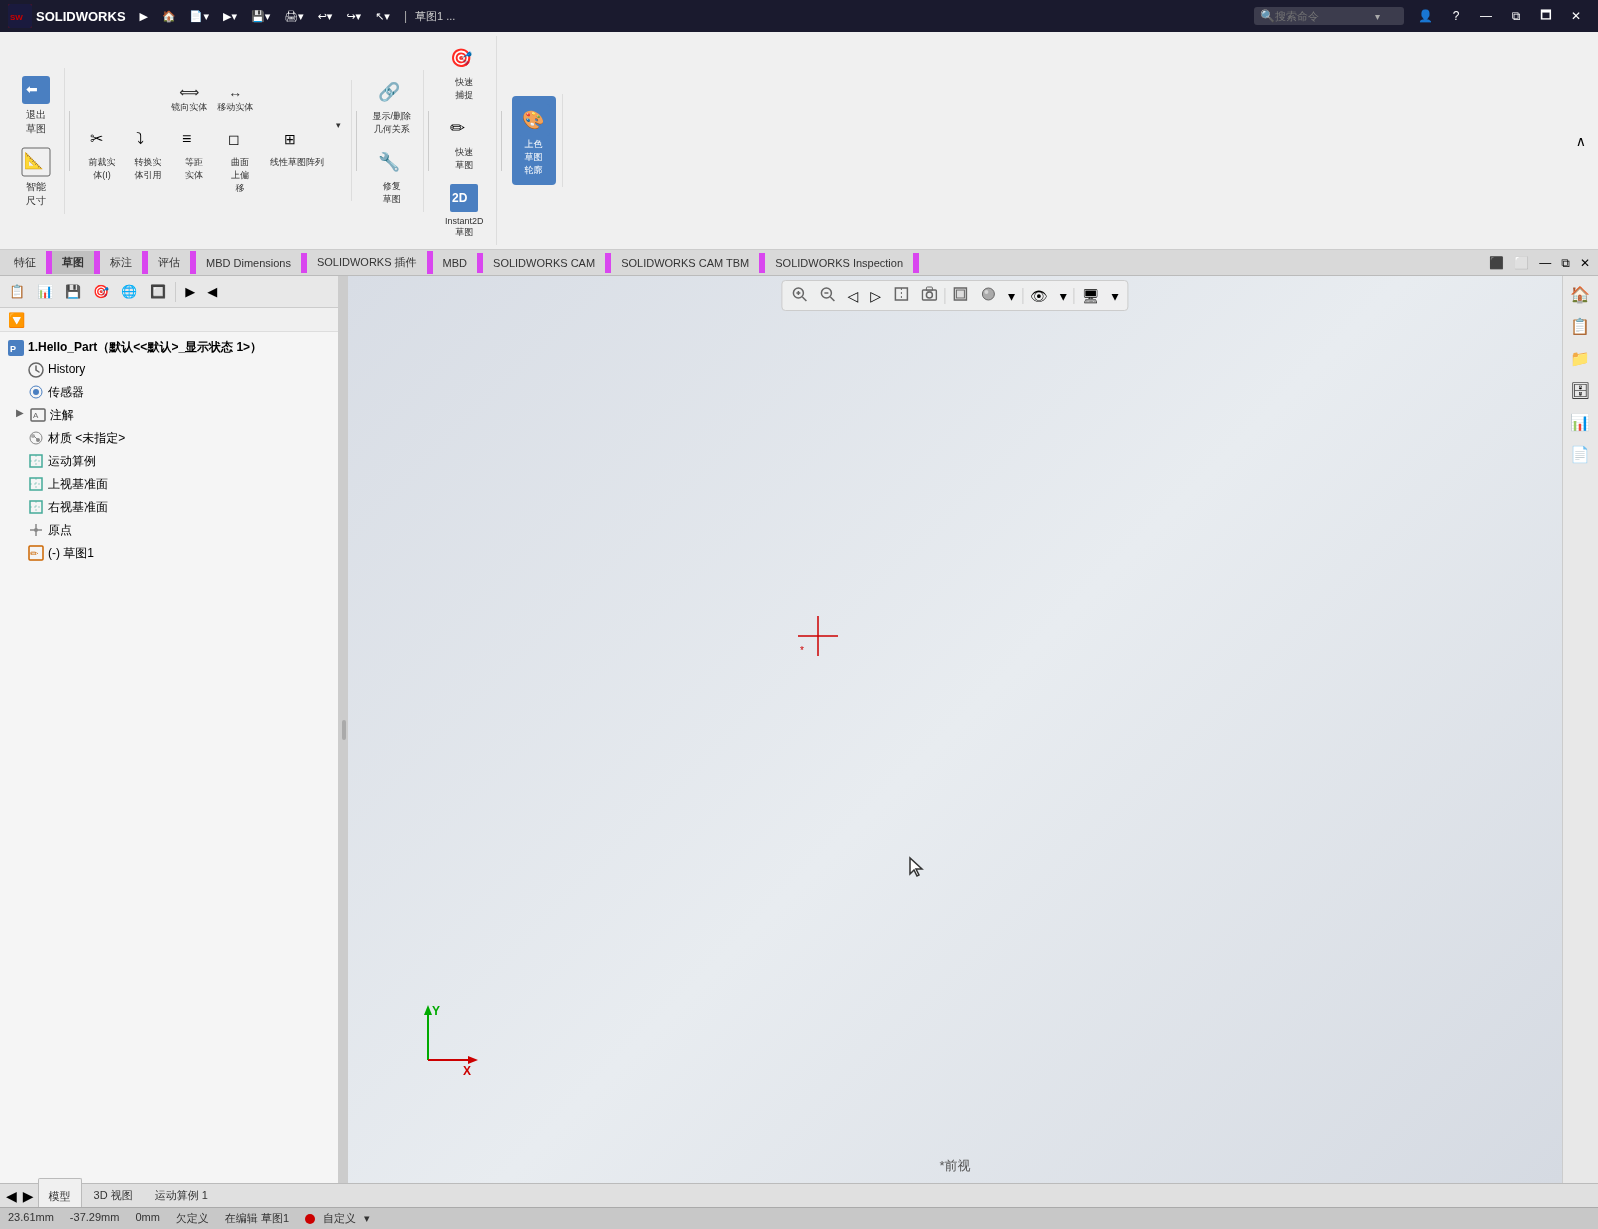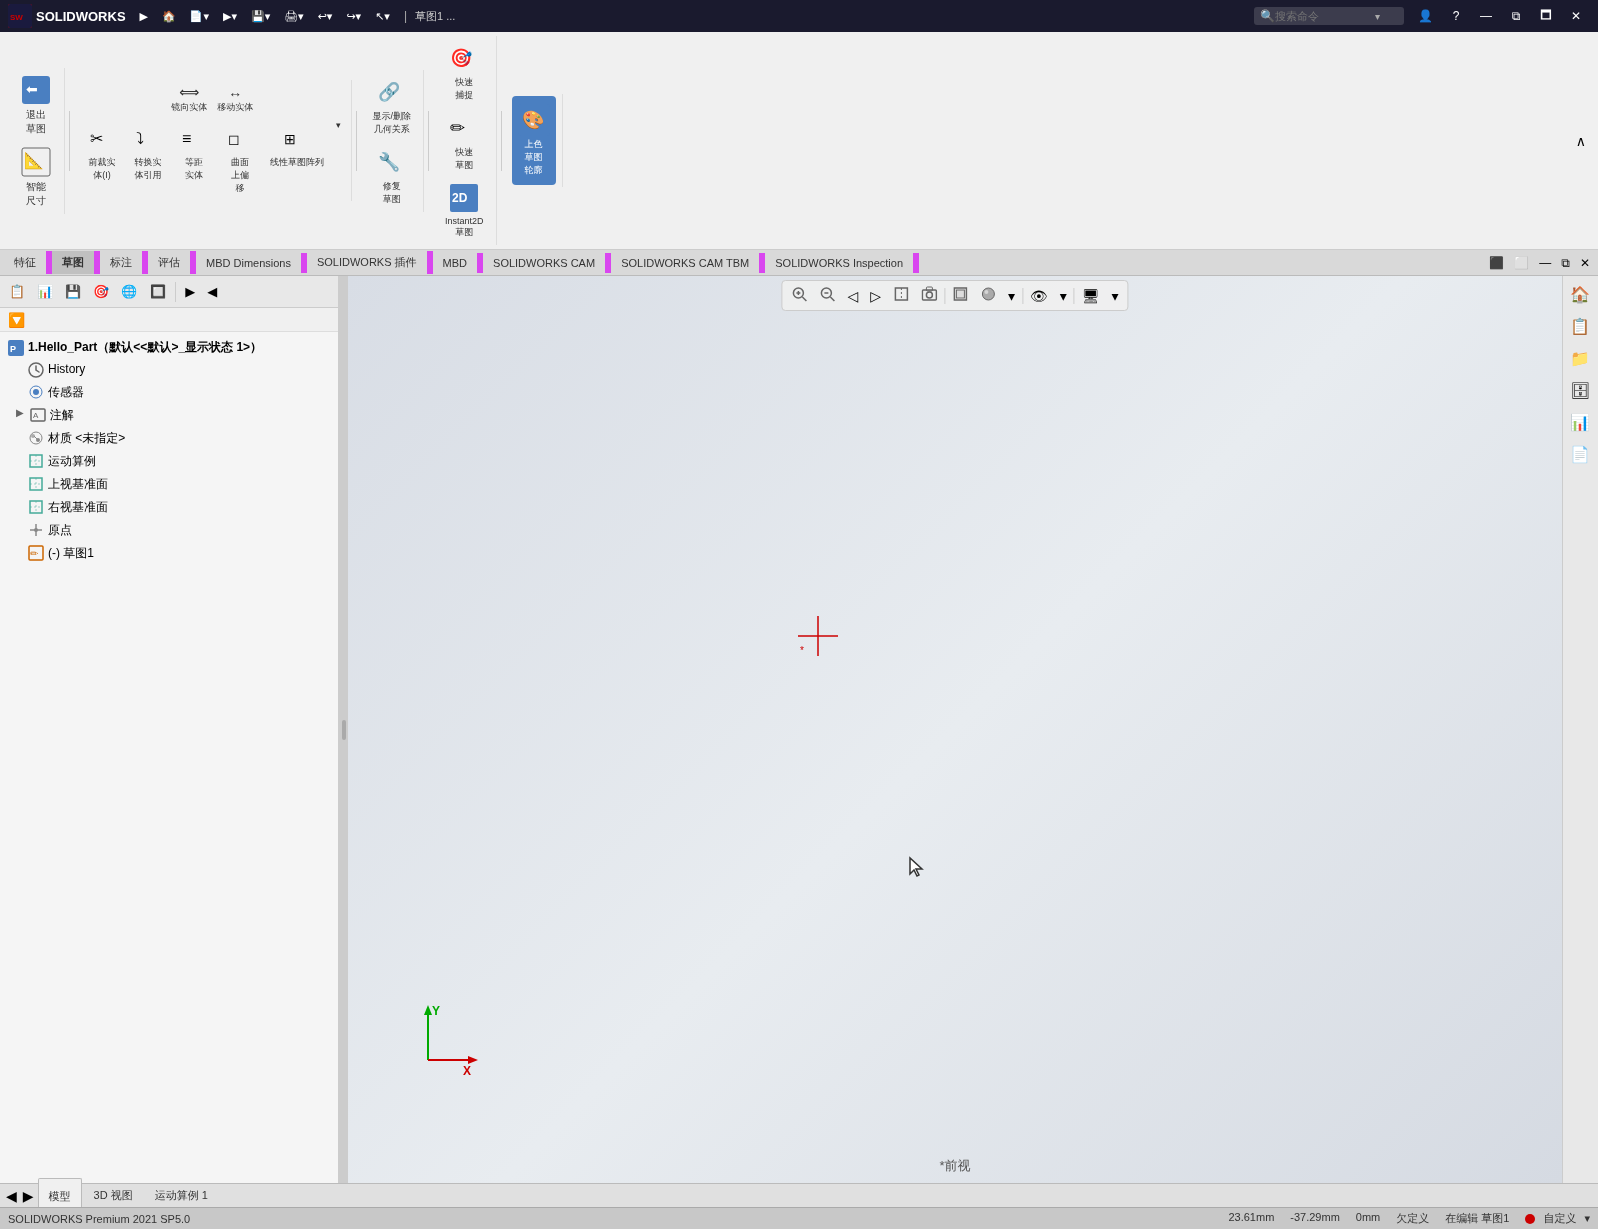--- a/index.html
+++ b/index.html
@@ -739,21 +739,20 @@
 
 <div class="bottom-tabs">
   <span class="bt-nav">◀</span>
   <span class="bt-nav">▶</span>
   <div class="bottom-tab active">模型</div>
   <div class="bottom-tab">3D 视图</div>
   <div class="bottom-tab">运动算例 1</div>
 </div>
 
 <div class="status-bar">
-  <span class="status-left">SOLIDWORKS Premium 2021 SP5.0</span>
   <div class="status-coords">
     <span>23.61mm</span>
     <span>-37.29mm</span>
     <span>0mm</span>
     <span>欠定义</span>
     <span>在编辑 草图1</span>
   </div>
   <div class="status-right">
     <div class="status-dot"></div>
     <span class="status-customize">自定义</span>

